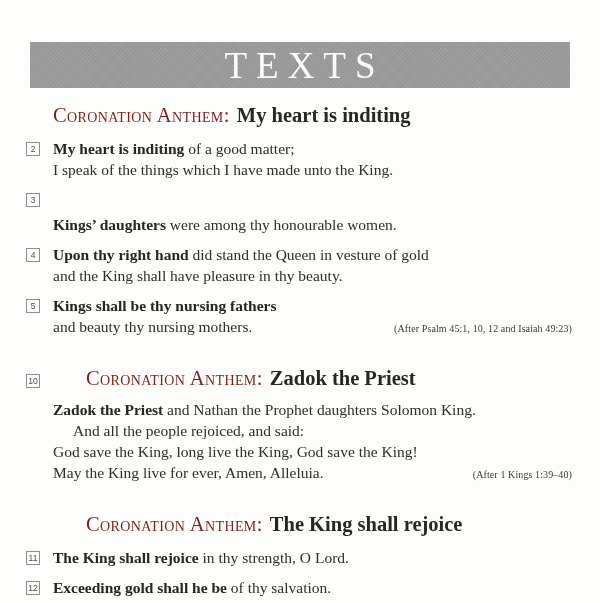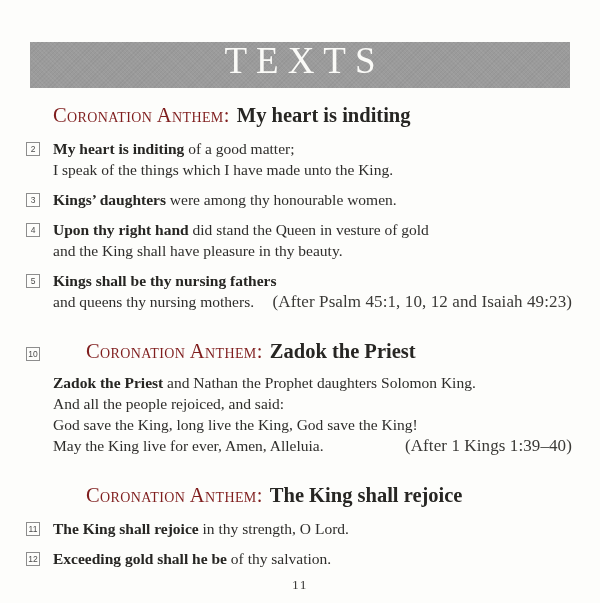--- a/index.html
+++ b/index.html
@@ -13,21 +13,21 @@
   .page { width: 600px; height: 603px; position: relative; }
 
   
   .banner {
     margin: 42px 30px 0 30px;
     height: 46px;
     background: #9b9b9b;
     background-image:
       repeating-linear-gradient(45deg, rgba(255,255,255,0.05) 0 1px, transparent 1px 3px),
       repeating-linear-gradient(-45deg, rgba(0,0,0,0.04) 0 1px, transparent 1px 3px);
-    display: flex; justify-content: center;
+    display: flex; align-items: center; justify-content: center;
   }
   .banner-title {
     font-size: 37px;
     line-height: 1;
     letter-spacing: 9px;
     padding-left: 9px; 
     color: #fafaf7;
     font-weight: normal;
   }
 
@@ -69,21 +69,21 @@
 
   .line {
     display: flex; align-items: baseline;
     font-size: 15.5px; line-height: 21px;
     color: #2e2d2b;
     white-space: nowrap;
   }
   .line b { font-weight: bold; color: #262522; }
   .ref {
     margin-left: auto;
-    font-size: 17px;
+    font-size: 10px;
     color: #3a3936;
     letter-spacing: 0.1px;
   }
 
   .page-number {
     text-align: center;
     margin-top: 8px;
     font-size: 13.5px;
     letter-spacing: 1.5px;
     color: #3c3b38;
@@ -114,21 +114,21 @@
             <div class="line">
               <span style="white-space: pre;">I speak of the things which I have made unto the King.</span>
             </div>
           </div>
         </div>
         <div class="verse-row">
           <span class="gutter"><span class="track-box">3</span></span>
           <div class="verse-text">
             <div class="line">
               <b>Kings’ daughters</b>
-              <span style="white-space: pre;"> were among thy honourable women.</span>
+              <span style="white-space: pre; margin-top: 25px;"> were among thy honourable women.</span>
             </div>
           </div>
         </div>
         <div class="verse-row">
           <span class="gutter"><span class="track-box">4</span></span>
           <div class="verse-text">
             <div class="line">
               <b>Upon thy right hand</b>
               <span style="white-space: pre;"> did stand the Queen in vesture of gold</span>
             </div>
@@ -137,40 +137,40 @@
             </div>
           </div>
         </div>
         <div class="verse-row">
           <span class="gutter"><span class="track-box">5</span></span>
           <div class="verse-text">
             <div class="line">
               <b>Kings shall be thy nursing fathers</b>
             </div>
             <div class="line">
-              <span style="white-space: pre;">and queens thy nursing mothers.</span>
+              <span style="white-space: pre;">and beauty thy nursing mothers.</span>
               <span class="ref">(After Psalm 45:1, 10, 12 and Isaiah 49:23)</span>
             </div>
           </div>
         </div>
       </div>
       <div class="section">
         <div class="heading-row">
           <span class="gutter"><span class="track-box">10</span></span>
           <div class="section-heading"><span class="section-label">Coronation Anthem:</span><span class="section-title">Zadok the Priest</span></div>
         </div>
         <div class="verse-row stanza-row">
           <span class="gutter"></span>
           <div class="verse-text">
             <div class="line">
               <b>Zadok the Priest</b>
               <span style="white-space: pre;"> and Nathan the Prophet daughters Solomon King.</span>
             </div>
             <div class="line">
-              <span style="white-space: pre;">And all the people rejoiced, and said:</span>
+              <span style="white-space: pre; margin-left: 20px;">And all the people rejoiced, and said:</span>
             </div>
             <div class="line">
               <span style="white-space: pre;">God save the King, long live the King, God save the King!</span>
             </div>
             <div class="line">
               <span style="white-space: pre;">May the King live for ever, Amen, Alleluia.</span>
               <span class="ref">(After 1 Kings 1:39–40)</span>
             </div>
           </div>
         </div>

